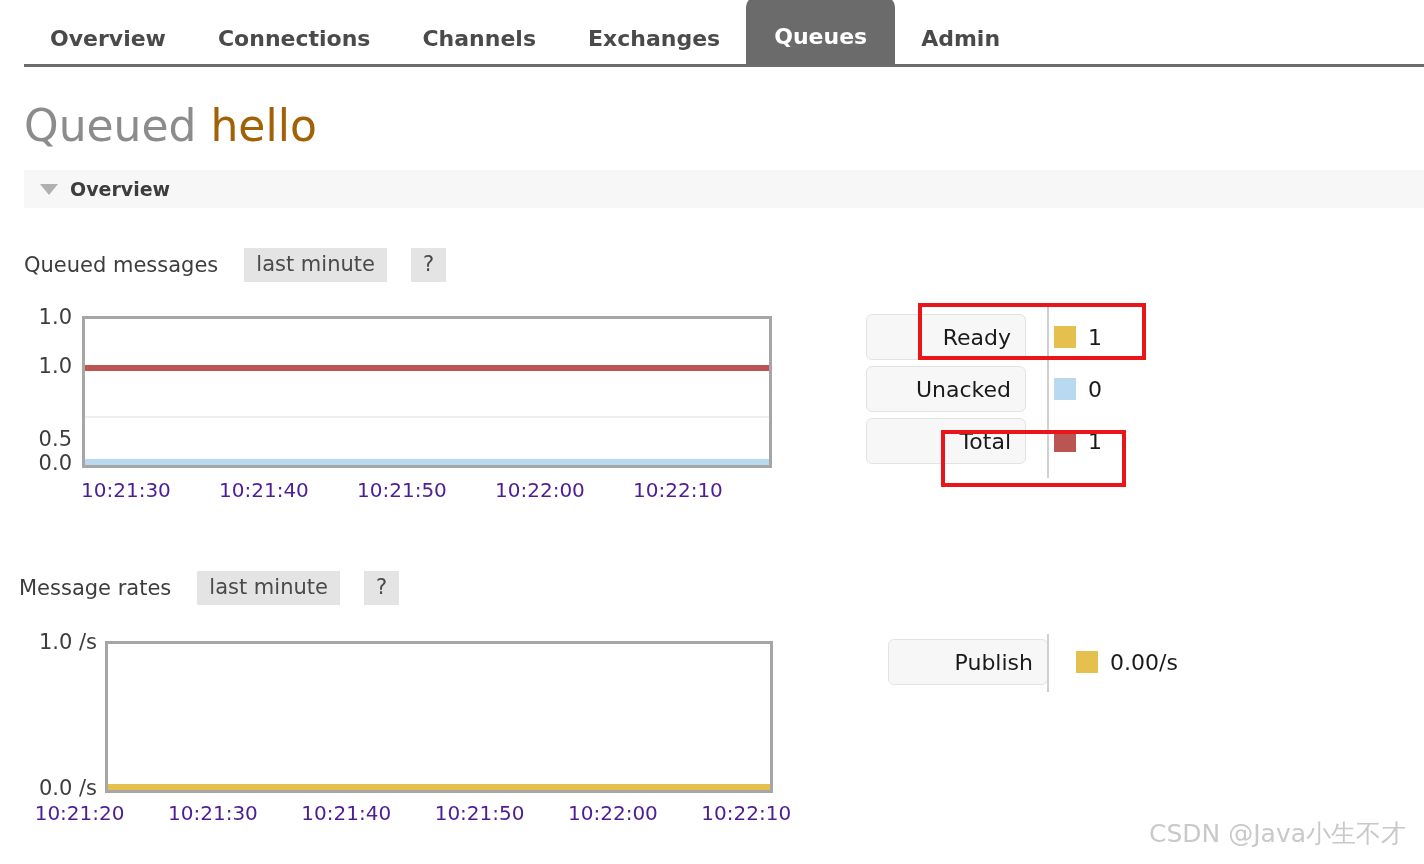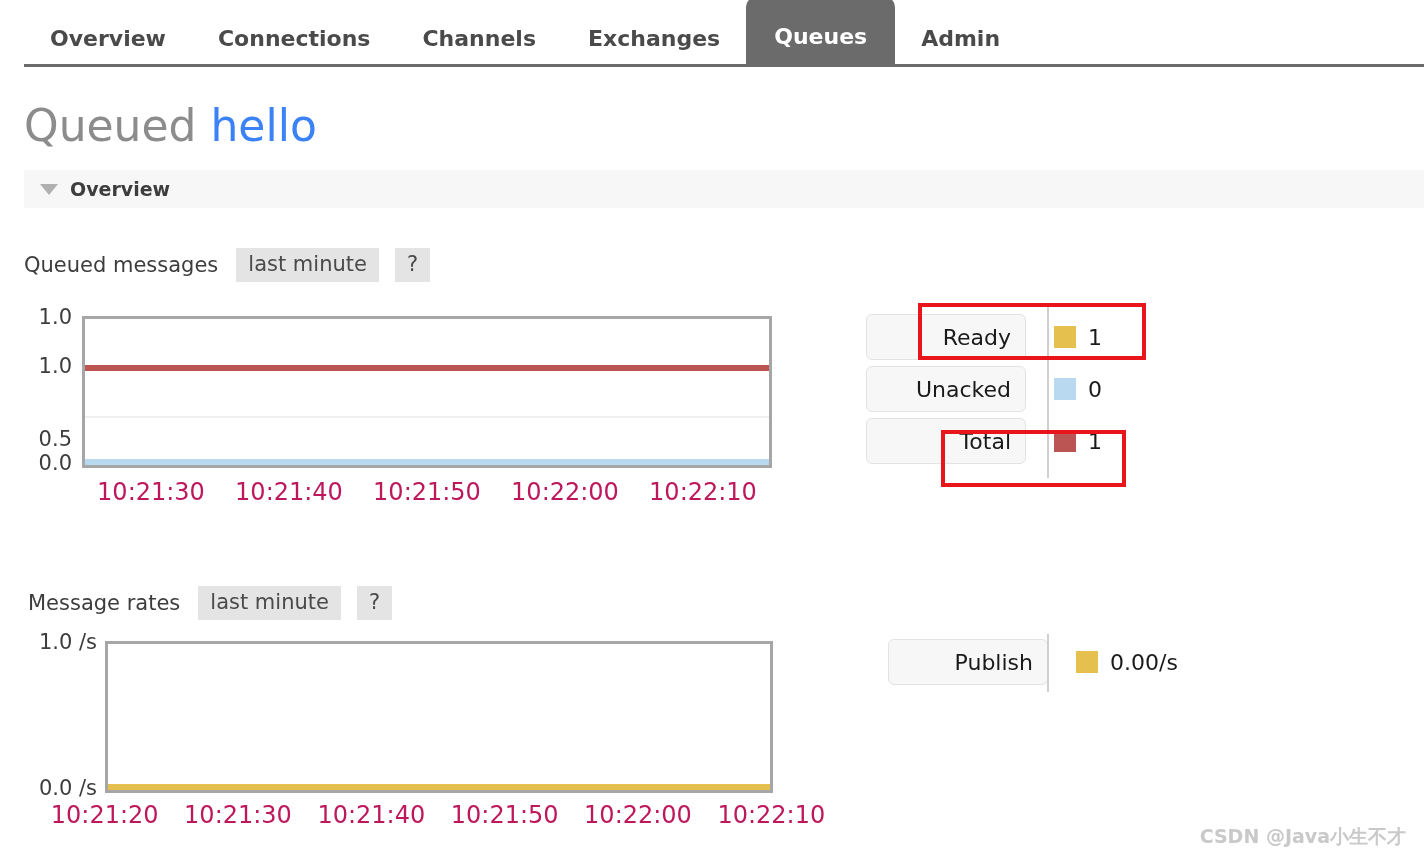--- a/index.html
+++ b/index.html
@@ -41,21 +41,21 @@
     background: #6b6b6b;
   }
 
   
   .page-title {
     position: absolute; left: 24px; top: 104px;
     font-size: 44px; line-height: 1;
     color: #8c8c8c; font-weight: normal;
     white-space: nowrap;
   }
-  .page-title .qname { color: #3b82f6; }
+  .page-title .qname { color: #a16207; }
 
   
   .section-head {
     position: absolute; left: 24px; top: 170px; width: 1400px; height: 38px;
     background: #f7f7f7;
     display: flex; align-items: center;
     cursor: pointer;
   }
   .caret {
     width: 0; height: 0; margin-left: 16px; margin-right: 12px;
@@ -63,21 +63,21 @@
     border-right: 9px solid transparent;
     border-top: 11px solid #b0b0b0;
   }
   .section-head-label {
     font-size: 19px; font-weight: bold; color: #3d3d3d;
   }
 
   
   .chart-block { position: absolute; }
   .chart-caption {
-    display: flex; align-items: center; gap: 8px;
+    display: flex; align-items: center; gap: 16px;
     white-space: nowrap;
   }
   .chart-caption .cap-text {
     font-size: 21px; color: #3d3d3d; padding-right: 10px;
   }
   .pill {
     font-size: 21px; color: #4a4a4a;
     background: #e4e4e4;
     padding: 4px 12px 6px 12px;
     cursor: pointer;
@@ -93,22 +93,22 @@
     border: 3px solid #a6a6a6;
   }
   .gridline { position: absolute; left: 0; right: 0; height: 2px; background: #efefef; }
   .serie-line { position: absolute; left: 0; right: 0; }
 
   .ytick {
     position: absolute; text-align: right;
     font-size: 21px; color: #3d3d3d; white-space: nowrap;
   }
   .xtick {
-    position: absolute; text-align: center;
-    font-size: 24px; color: #be185d; white-space: nowrap;
+    position: absolute; 
+    font-size: 20px; color: #4c1d95; white-space: nowrap;
   }
 
   
   .legend { position: absolute; }
   .legend-row {
     position: relative;
     display: flex; align-items: center;
     height: 52px;
   }
   .legend-btn {
@@ -135,23 +135,22 @@
   
   .annot {
     position: absolute;
     border: 4px solid #e8161a;
     pointer-events: none;
   }
 
   
   .watermark {
     position: absolute; right: 18px; bottom: 14px;
-    font-size: 19px; color: #c9c9c9;
-    white-space: nowrap;
-    font-weight: bold;
+    font-size: 25px; color: #c9c9c9;
+    white-space: nowrap;
   }
 </style>
 </head>
 <body>
 
 <div id="page">
 
   <div class="navbar">
     <div class="navtabs" id="nav-tabs">
         <div class="navtab">Overview</div>
@@ -226,21 +225,21 @@
           <span class="swatch" style="background: rgb(187, 85, 84);"></span>
           <span>1</span>
         </div>
       </div>
     </div>
   <div class="legend-sep" style="left:1047px; top:306px; height:172px;"></div>
 
   <div class="annot" style="left:918px; top:303px; width:228px; height:57px;"></div>
   <div class="annot" style="left:941px; top:430px; width:185px; height:57px;"></div>
 
-  <div class="chart-block" style="left:28px; top:571px;margin-top:15px;">
+  <div class="chart-block" style="left:19px; top:571px;">
     <div class="chart-caption">
       <span class="cap-text">Message rates</span>
       <span class="pill">last minute</span>
       <span class="pill help">?</span>
     </div>
   </div>
 
   <div id="chart2-yticks">
       <div class="ytick" style="left: 5px; width: 92px; top: 776px;">0.0 /s</div>
       <div class="ytick" style="left: 5px; width: 92px; top: 630px;">1.0 /s</div>

